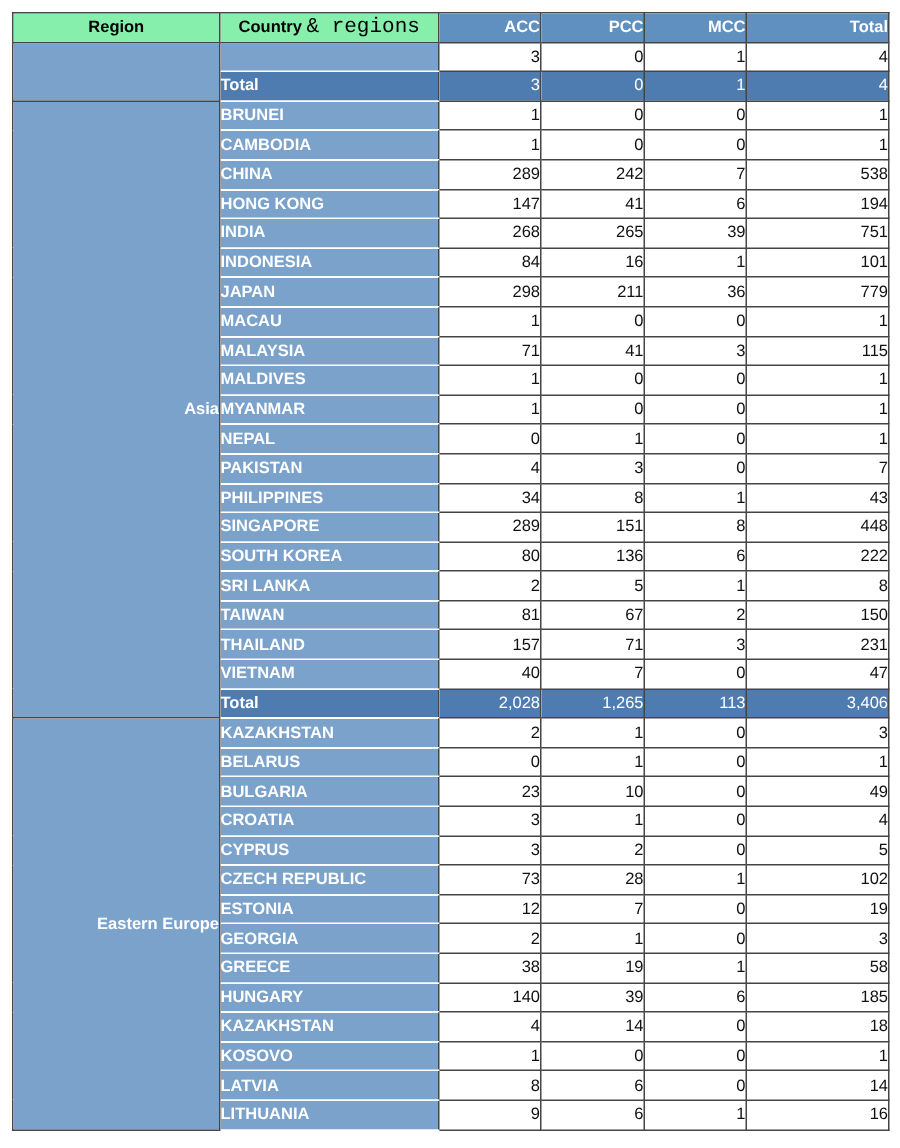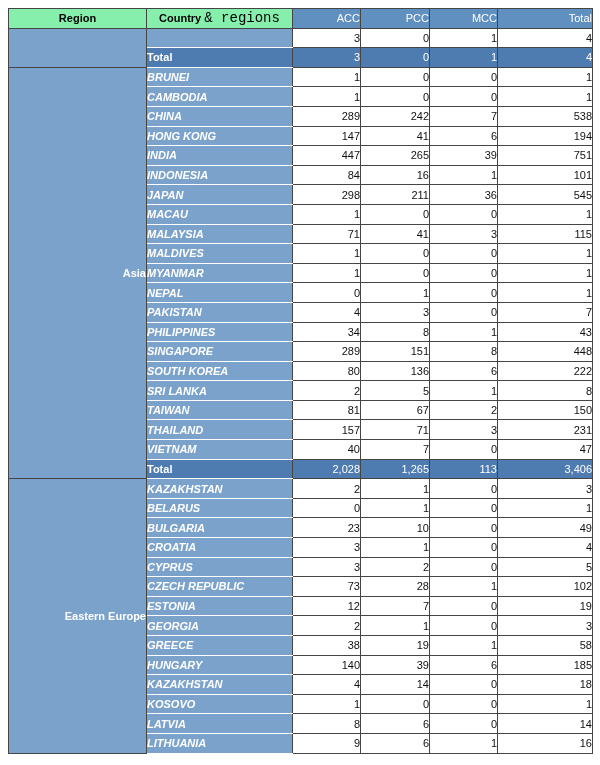--- a/index.html
+++ b/index.html
@@ -38,21 +38,21 @@
     font-size: 11.5px;
   }
   th.head-left .serif-part {
     font-family: Liberation Mono, monospace;
     font-weight: normal;
     font-size: 14px;
   }
   th.head-val {
     background: var(--header-blue);
     color: #ffffff;
-    font-weight: normal;
+    font-weight: bold;
     text-align: right;
     padding-right: 7px;
     height: 20px;
     border: 1px solid var(--border-dark);
     font-size: 11.5px;
     margin-top: 48px;
   }
   
   td.region {
     background: var(--light-blue);
@@ -66,21 +66,20 @@
   
   td.country {
     background: var(--light-blue);
     color: #ffffff;
     font-weight: bold;
     text-align: left;
     padding-left: 5px;
     border: 1px solid var(--border-dark);
     border-top-color: #ffffff;
     border-bottom-color: #ffffff;
-    font-style: italic;
   }
   
   td.val {
     background: #ffffff;
     color: #111111;
     text-align: right;
     padding-right: 7px;
     border: 1px solid var(--border-dark);
     font-size: 11.5px;
   }
@@ -167,38 +166,38 @@
       </tr>
       <tr>
         <td class="country">HONG KONG</td>
         <td class="val">147</td>
         <td class="val">41</td>
         <td class="val">6</td>
         <td class="val">194</td>
       </tr>
       <tr>
         <td class="country">INDIA</td>
-        <td class="val">447</td>
+        <td class="val">268</td>
         <td class="val">265</td>
         <td class="val">39</td>
         <td class="val">751</td>
       </tr>
       <tr>
         <td class="country">INDONESIA</td>
         <td class="val">84</td>
         <td class="val">16</td>
         <td class="val">1</td>
         <td class="val">101</td>
       </tr>
       <tr>
         <td class="country">JAPAN</td>
         <td class="val">298</td>
         <td class="val">211</td>
         <td class="val">36</td>
-        <td class="val">545</td>
+        <td class="val">779</td>
       </tr>
       <tr>
         <td class="country">MACAU</td>
         <td class="val">1</td>
         <td class="val">0</td>
         <td class="val">0</td>
         <td class="val">1</td>
       </tr>
       <tr>
         <td class="country">MALAYSIA</td>

